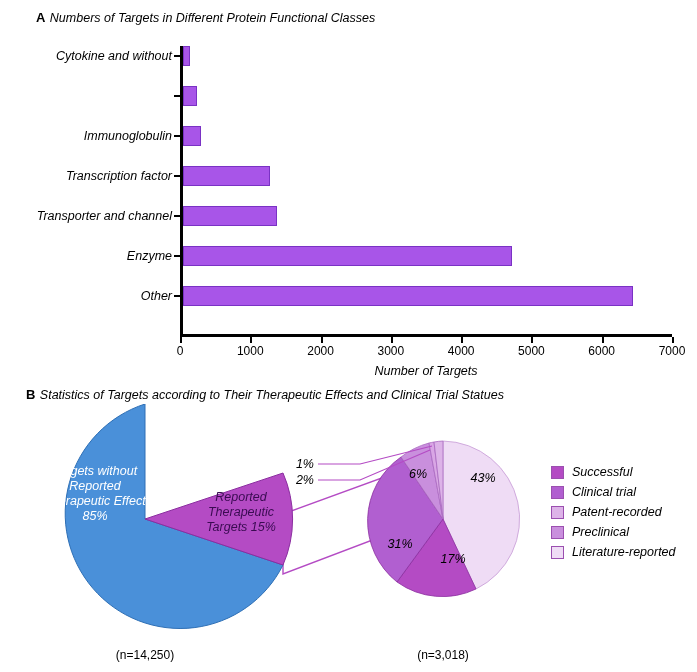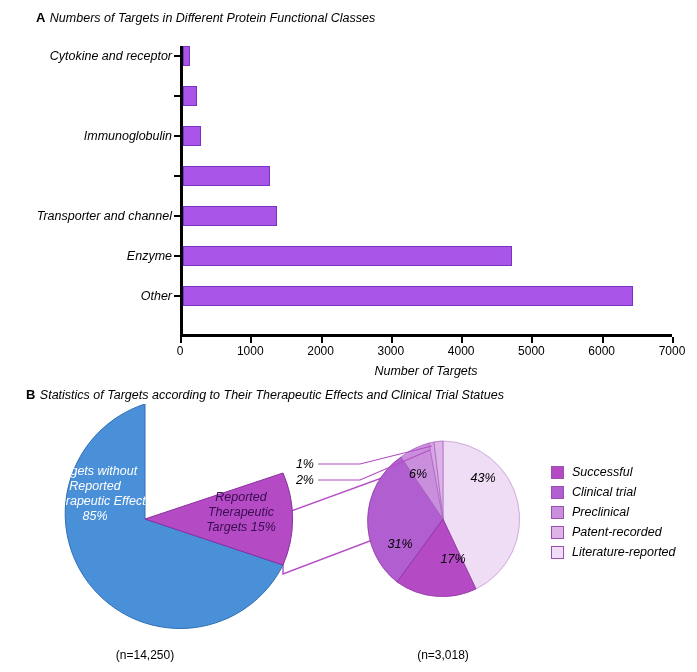--- a/index.html
+++ b/index.html
@@ -184,28 +184,29 @@
 
 <div id="panelA-header">
   <span class="panel-label">A</span>
   <span class="panel-title">Numbers of Targets in Different Protein Functional Classes</span>
 </div>
 
 <div id="barchart">
   <div id="y-axis"></div>
   <div id="x-axis"></div>
   <div id="x-axis-title">Number of Targets</div>
-<div class="cat-label" style="left: 10px; width: 162px; top: 22px;">Cytokine and receptor</div>
+<div class="cat-label" style="left: 10px; width: 162px; top: 22px;">Cytokine and without</div>
     <div class="ytick" style="top: 21px;"></div>
     <div class="bar" style="left: 183px; top: 22px; width: 7.02857px; height: 20px; background: rgb(168, 85, 232);"></div>
     <div class="ytick" style="top: 61px;"></div>
     <div class="bar" style="left: 183px; top: 62px; width: 14.0571px; height: 20px; background: rgb(168, 85, 232);"></div>
     <div class="cat-label" style="left: 10px; width: 162px; top: 102px;">Immunoglobulin</div>
     <div class="ytick" style="top: 101px;"></div>
     <div class="bar" style="left: 183px; top: 102px; width: 17.5714px; height: 20px; background: rgb(168, 85, 232);"></div>
+    <div class="cat-label" style="left: 10px; width: 162px; top: 142px;">Transcription factor</div>
     <div class="ytick" style="top: 141px;"></div>
     <div class="bar" style="left: 183px; top: 142px; width: 87.1543px; height: 20px; background: rgb(168, 85, 232);"></div>
     <div class="cat-label" style="left: 10px; width: 162px; top: 182px;">Transporter and channel</div>
     <div class="ytick" style="top: 181px;"></div>
     <div class="bar" style="left: 183px; top: 182px; width: 94.1829px; height: 20px; background: rgb(168, 85, 232);"></div>
     <div class="cat-label" style="left: 10px; width: 162px; top: 222px;">Enzyme</div>
     <div class="ytick" style="top: 221px;"></div>
     <div class="bar" style="left: 183px; top: 222px; width: 328.937px; height: 20px; background: rgb(168, 85, 232);"></div>
     <div class="cat-label" style="left: 10px; width: 162px; top: 262px;">Other</div>
     <div class="ytick" style="top: 261px;"></div>
@@ -284,25 +285,25 @@
   <div id="legend">
       <div class="legend-row">
         <span class="legend-swatch" style="background: rgb(180, 75, 196); border: 1px solid rgb(155, 79, 176);"></span>
         <span class="legend-text">Successful</span>
       </div>
       <div class="legend-row">
         <span class="legend-swatch" style="background: rgb(177, 95, 208); border: 1px solid rgb(155, 79, 176);"></span>
         <span class="legend-text">Clinical trial</span>
       </div>
       <div class="legend-row">
+        <span class="legend-swatch" style="background: rgb(221, 179, 232); border: 1px solid rgb(155, 79, 176);"></span>
+        <span class="legend-text">Patent-recorded</span>
+      </div>
+      <div class="legend-row">
         <span class="legend-swatch" style="background: rgb(201, 143, 221); border: 1px solid rgb(155, 79, 176);"></span>
         <span class="legend-text">Preclinical</span>
       </div>
       <div class="legend-row">
-        <span class="legend-swatch" style="background: rgb(221, 179, 232); border: 1px solid rgb(155, 79, 176);"></span>
-        <span class="legend-text">Patent-recorded</span>
-      </div>
-      <div class="legend-row">
         <span class="legend-swatch" style="background: rgb(239, 220, 245); border: 1px solid rgb(155, 79, 176);"></span>
         <span class="legend-text">Literature-reported</span>
       </div>
     </div>
 </div>
 
 </body></html>

